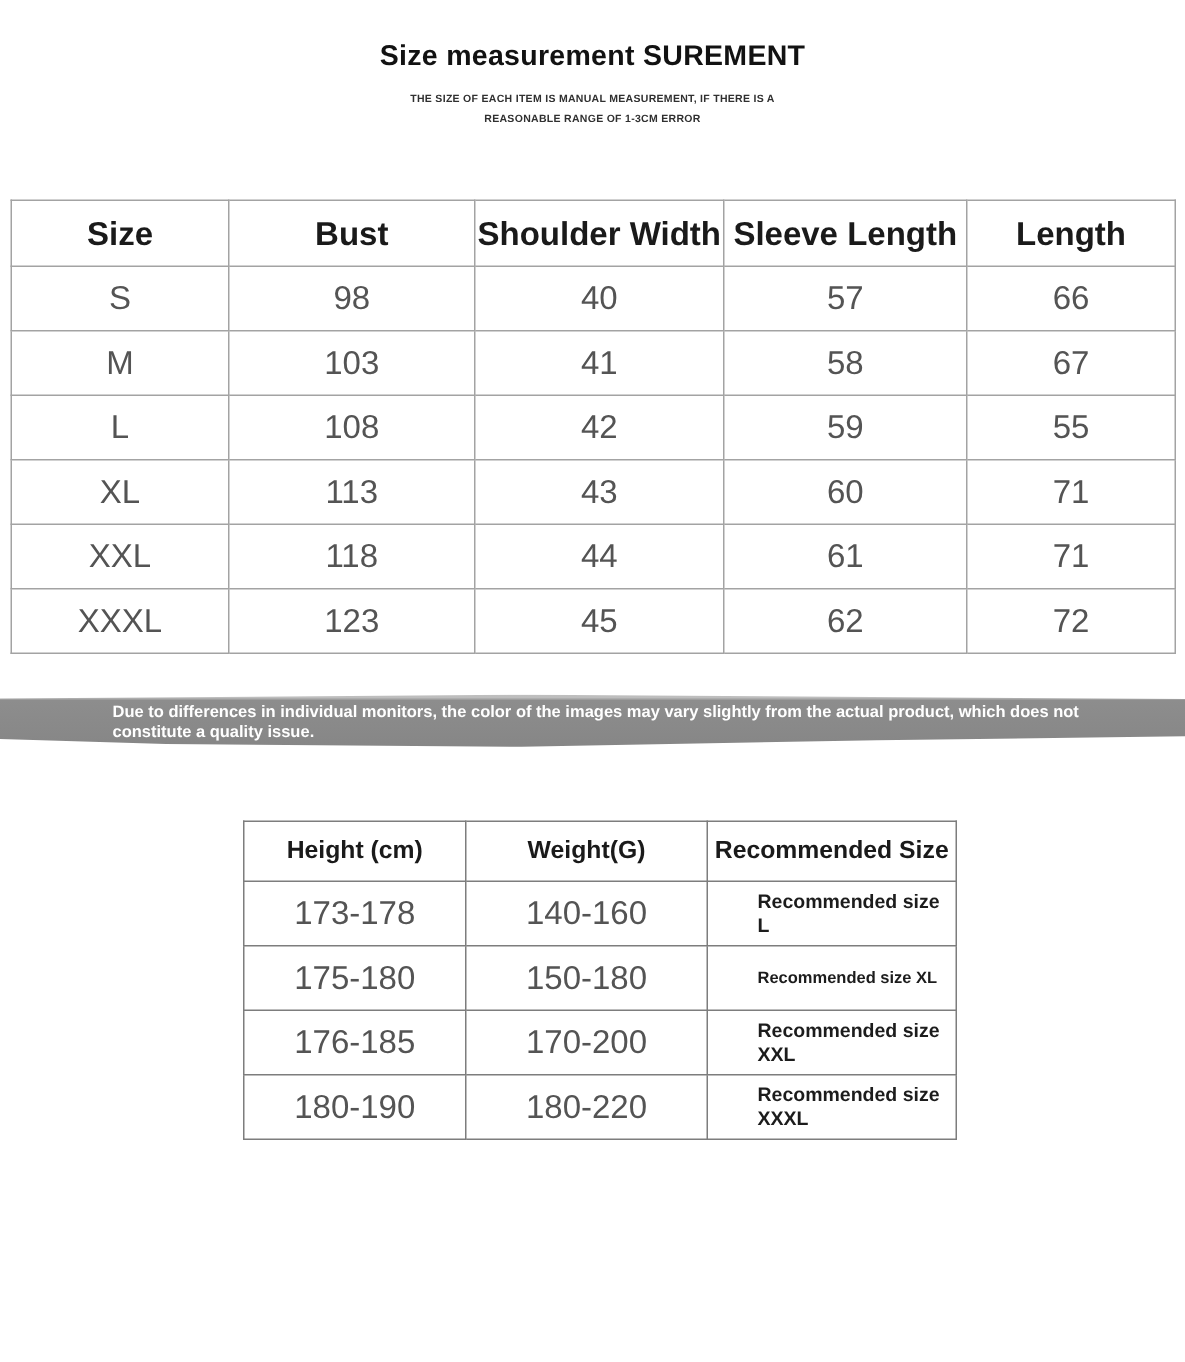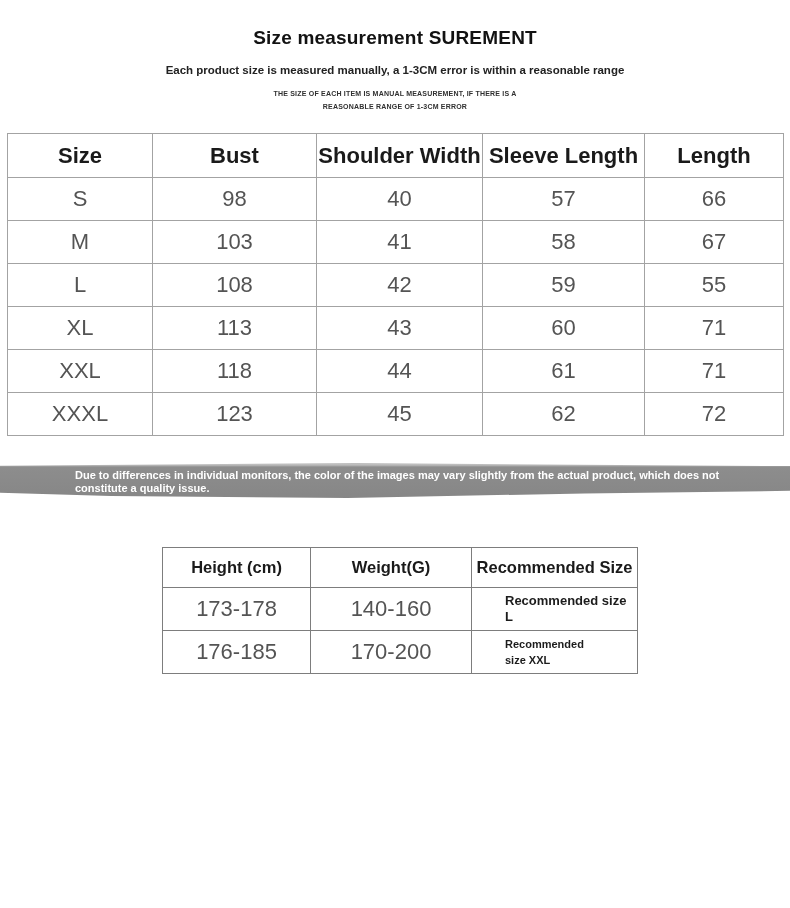--- a/index.html
+++ b/index.html
@@ -79,21 +79,20 @@
   .rec-size { display: block; }
   
   .rec-table tbody tr:nth-child(2) td.rec { font-size: 11px; }
   .rec-table tbody tr:nth-child(2) .rec-size { display: inline; margin-left: 3px; }
 </style>
 </head>
 <body>
 
 <div class="header-block">
   <h1 class="page-title">Size measurement SUREMENT</h1>
-  <p class="page-subtitle">Each product size is measured manually, a 1-3CM error is within a reasonable range</p>
   <p class="page-note first">THE SIZE OF EACH ITEM IS MANUAL MEASUREMENT, IF THERE IS A</p>
   <p class="page-note">REASONABLE RANGE OF 1-3CM ERROR</p>
 </div>
 
 <table class="size-table">
   <colgroup>
     <col style="width:145px">
       <col style="width:164px">
       <col style="width:166px">
       <col style="width:162px">
@@ -171,18 +170,28 @@
       <th>Recommended Size</th>
     </tr>
   </thead>
   <tbody>
     <tr>
       <td class="val">173-178</td>
       <td class="val">140-160</td>
       <td class="rec"><span class="rec-label">Recommended size</span><span class="rec-size">L</span></td>
     </tr>
     <tr>
+      <td class="val">175-180</td>
+      <td class="val">150-180</td>
+      <td class="rec"><span class="rec-label">Recommended size</span><span class="rec-size">XL</span></td>
+    </tr>
+    <tr>
       <td class="val">176-185</td>
       <td class="val">170-200</td>
       <td class="rec"><span class="rec-label">Recommended size</span><span class="rec-size">XXL</span></td>
+    </tr>
+    <tr>
+      <td class="val">180-190</td>
+      <td class="val">180-220</td>
+      <td class="rec"><span class="rec-label">Recommended size</span><span class="rec-size">XXXL</span></td>
     </tr>
   </tbody>
 </table>
 
 </body></html>

